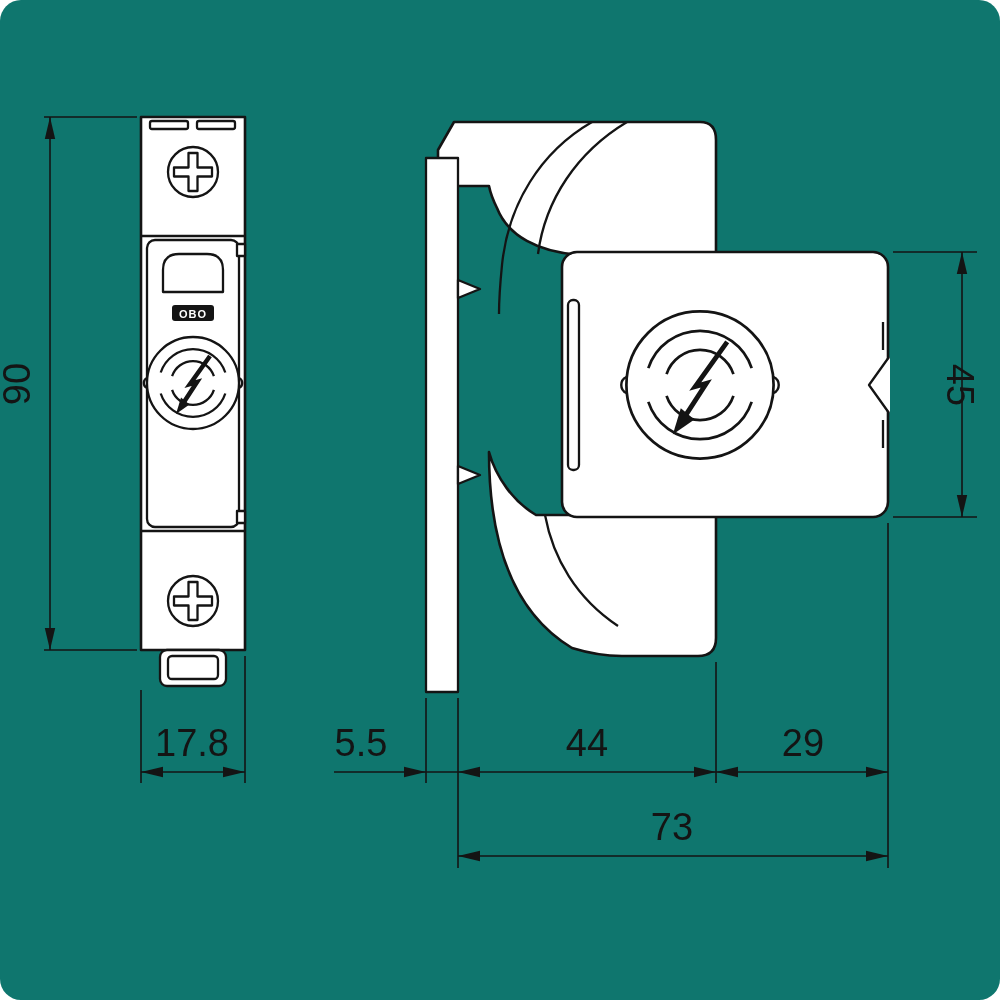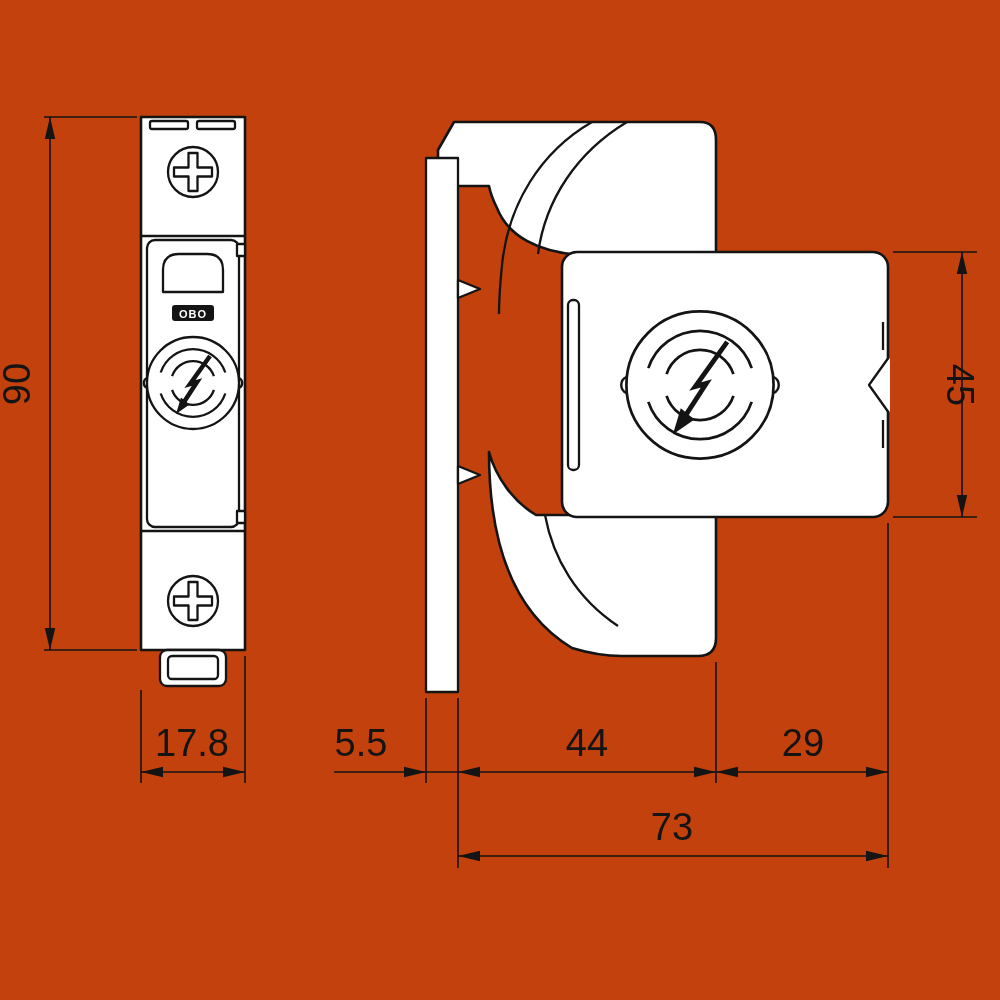--- a/index.html
+++ b/index.html
@@ -1,21 +1,22 @@
 <!DOCTYPE html>
 <html><head>
 <meta charset="utf-8">
 <style>
   html, body { margin: 0; padding: 0; background: #ffffff; }
   .canvas {
     position: relative;
     width: 1000px;
     height: 1000px;
-    background: #c2410c;
+    background: #0f766e;
     font-family: "Liberation Sans", sans-serif;
+    border-radius: 21px;
   }
   svg { display: block; }
   .outline  { fill: #ffffff; stroke: #141414; stroke-width: 2.6; stroke-linejoin: round; }
   .detail   { fill: none;    stroke: #141414; stroke-width: 2.3; stroke-linejoin: round; }
   .detail-f { fill: #ffffff; stroke: #141414; stroke-width: 2.3; stroke-linejoin: round; }
   .dimline  { fill: none;    stroke: #141414; stroke-width: 1.6; }
   .arrow    { fill: #141414; stroke: none; }
   .dim-label {
     font-family: "Liberation Sans", sans-serif;
     font-size: 38px;

